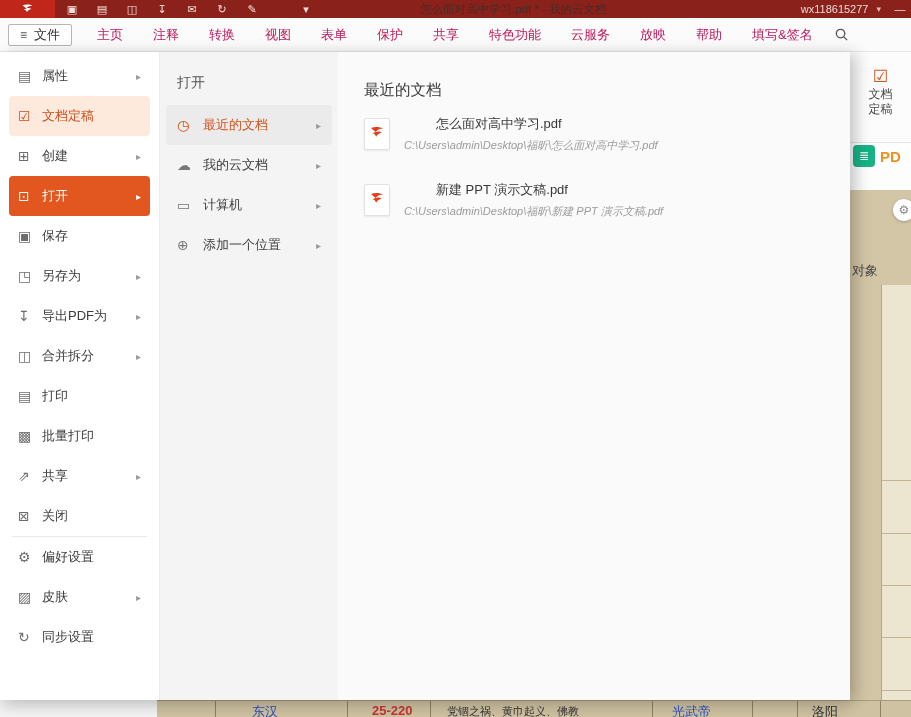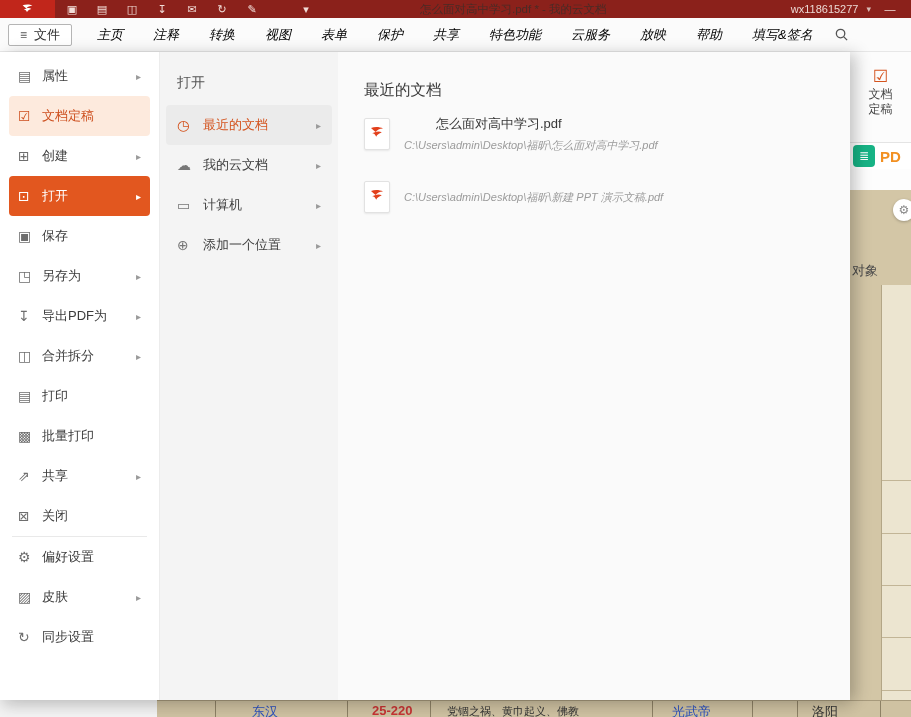--- a/index.html
+++ b/index.html
@@ -12,34 +12,34 @@
 
   
   .titlebar { position:absolute; left:0; top:0; width:911px; height:18px;
     background:#8b211b; display:flex; align-items:center; }
   .logo-block { width:55px; height:18px; background:#c1261b;
     display:flex; align-items:center; justify-content:center; flex:none; }
   .qa-icons { display:flex; align-items:center; gap:16px; margin-left:10px; }
   .qa-icons .qa { font-size:11px; color:#f2ddd8; width:14px; text-align:center; cursor:default; }
   .qa-drop { margin-left:24px; color:#e8cfc9; font-size:9px; }
   .win-title { position:absolute; left:420px; top:2px; font-size:11.5px; color:#4a2b26; white-space:nowrap; }
-  .tb-right { margin-left:auto; display:flex; align-items:center; gap:8px; padding-right:10px; }
+  .tb-right { margin-left:auto; display:flex; align-items:center; gap:8px; }
   .account-name { font-size:11px; color:#ecd9d4; }
   .acc-chevron { font-size:9px; color:#d8bcb6; }
   .min-btn { font-size:11px; color:#f0ddd8; width:22px; text-align:center; }
 
   
   .tabrow { position:absolute; left:0; top:18px; width:911px; height:34px;
     background:#fbfbfb; border-bottom:1px solid #e7e7e7;
     display:flex; align-items:center; }
   .file-btn { margin-left:8px; height:22px; border:1px solid #b5b5b5; border-radius:2px;
     display:flex; align-items:center; gap:7px; padding:0 11px; font-size:13px; color:#333; background:#fff; }
   .file-btn .hamburger { font-size:12px; color:#555; }
   .tabs { display:flex; align-items:center; margin-left:10px; }
-  .tab { padding:0 15px; font-size:13px; color:#000000; white-space:nowrap;font-style:italic; }
+  .tab { padding:0 15px; font-size:13px; color:#be185d; white-space:nowrap; }
   .search-btn { margin-left:6px; display:flex; align-items:center; }
 
   
   .backstage { position:absolute; left:0; top:52px; width:850px; height:648px;
     display:flex; box-shadow:8px 0 14px rgba(0,0,0,.15), 0 8px 14px rgba(0,0,0,.12); }
 
   .bs-sidebar { width:160px; background:#ffffff; border-right:1px solid #ececec; padding-top:4px; flex:none; }
   .bs-item { height:40px; margin:0 9px; border-radius:4px; padding:0 9px;
     display:flex; align-items:center; font-size:13px; color:#3c3c3c; cursor:default; }
   .bs-item .ico { width:24px; font-size:14px; color:#6e6e6e; flex:none; }
@@ -316,17 +316,18 @@
       </div>
     </div>
 
     <div class="file-item">
       <div class="file-icon">
         <svg width="16" height="18" viewBox="0 0 16 18">
           <path d="M2 3c4-1.5 9-1 12 .5-3.5.2-6 1.6-7.5 3.6 2-.8 4.8-.7 6.3.3-2.8.8-4.8 2.2-5.6 4.3-.7-2-2-3.3-4-3.5 1.4-.6 2.6-.8 3.4-1.3C5 5.6 3.4 4.3 2 3z" fill="#e2401c"></path>
         </svg>
       </div>
       <div>
+        <div class="file-name">新建 PPT 演示文稿.pdf</div>
         <div class="file-path">C:\Users\admin\Desktop\福昕\新建 PPT 演示文稿.pdf</div>
       </div>
     </div>
   </div>
 </div>
 
 </body></html>

